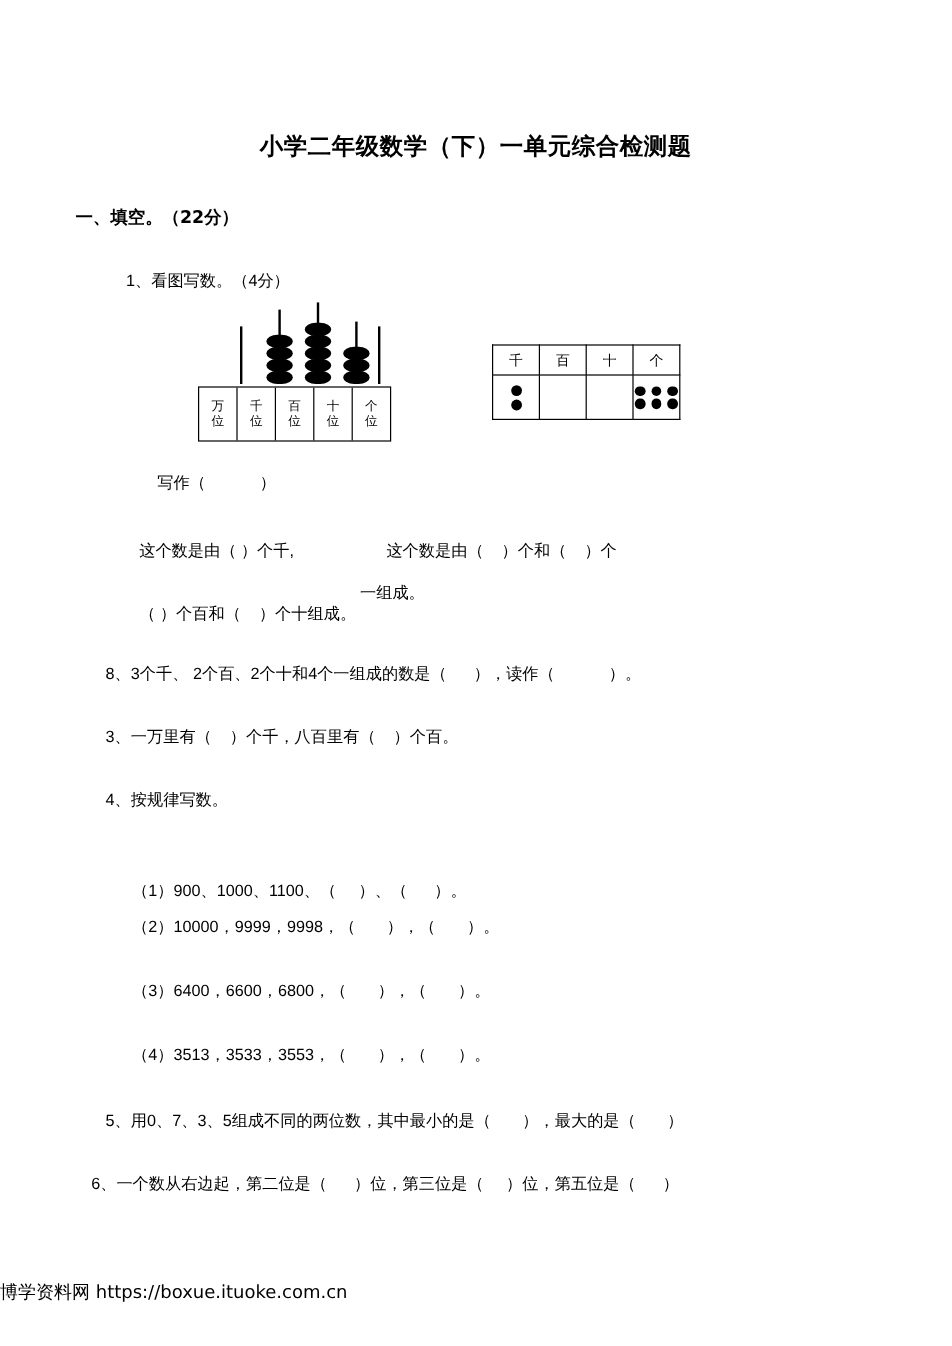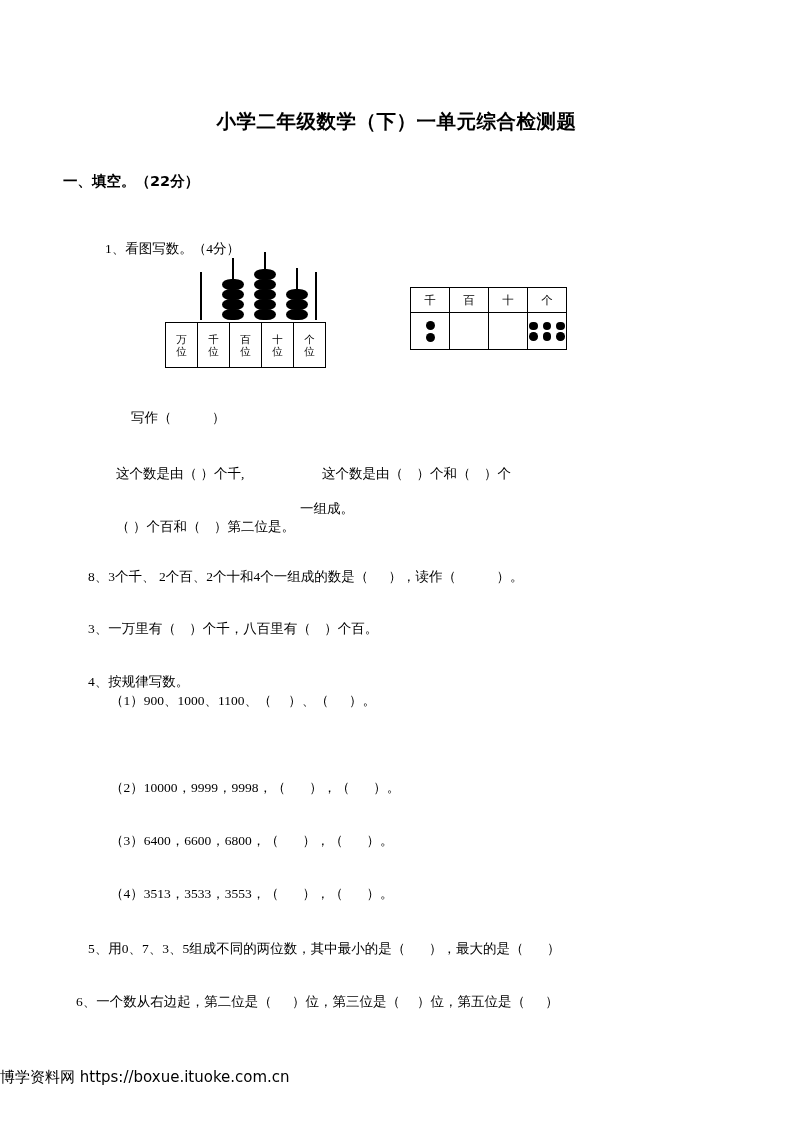--- a/index.html
+++ b/index.html
@@ -41,23 +41,22 @@
   }
 
   
   .q {
     position: absolute;
     font-size: 14px;
     white-space: pre;
     font-family: "Liberation Serif", "DejaVu Serif", serif;
   }
   .cn {
-    font-family: Liberation Serif, serif;
+    font-family: Liberation Sans, sans-serif;
     font-size: 13.5px;
-    margin-top: 15px;
   }
 
   
   .abacus {
     position: absolute;
     left: 165px;
     top: 258px;
     width: 163px;
     height: 110px;
   }
@@ -245,28 +244,28 @@
         </div>
       </td>
     </tr>
   </tbody>
     </table>
 
   <div class="q cn" style="top:394px; left:131px;">写作（            ）</div>
 
   <div class="q cn" style="top:450px; left:116px;">这个数是由（ ）个千,</div>
   <div class="q cn" style="top:450px; left:322px;">这个数是由（    ）个和（    ）个</div>
-  <div class="q cn" style="top:503px; left:116px;">（ ）个百和（    ）第二位是。</div>
+  <div class="q cn" style="top:503px; left:116px;">（ ）个百和（    ）个十组成。</div>
   <div class="q cn" style="top:485px; left:300px;">一组成。</div>
 
   <div class="q cn" style="top:553px; left:88px;">8、3个千、 2个百、2个十和4个一组成的数是（      ），读作（            ）。</div>
   <div class="q cn" style="top:605px; left:88px;">3、一万里有（    ）个千，八百里有（    ）个百。</div>
 
   <div class="q cn" style="top:658px; left:88px;">4、按规律写数。</div>
-  <div class="q cn" style="top:677px; left:110px;">（1）900、1000、1100、（     ）、（      ）。</div>
+  <div class="q cn" style="top:734px; left:110px;">（1）900、1000、1100、（     ）、（      ）。</div>
   <div class="q cn" style="top:764px; left:110px;">（2）10000，9999，9998，（       ），（       ）。</div>
   <div class="q cn" style="top:817px; left:110px;">（3）6400，6600，6800，（       ），（       ）。</div>
   <div class="q cn" style="top:870px; left:110px;text-align:center;">（4）3513，3533，3553，（       ），（       ）。</div>
 
   <div class="q cn" style="top:925px; left:88px;">5、用0、7、3、5组成不同的两位数，其中最小的是（       ），最大的是（       ）</div>
   <div class="q cn" style="top:978px; left:76px;">6、一个数从右边起，第二位是（      ）位，第三位是（     ）位，第五位是（      ）</div>
 
   <div class="footer">博学资料网 https://boxue.ituoke.com.cn</div>
 
 </div>

